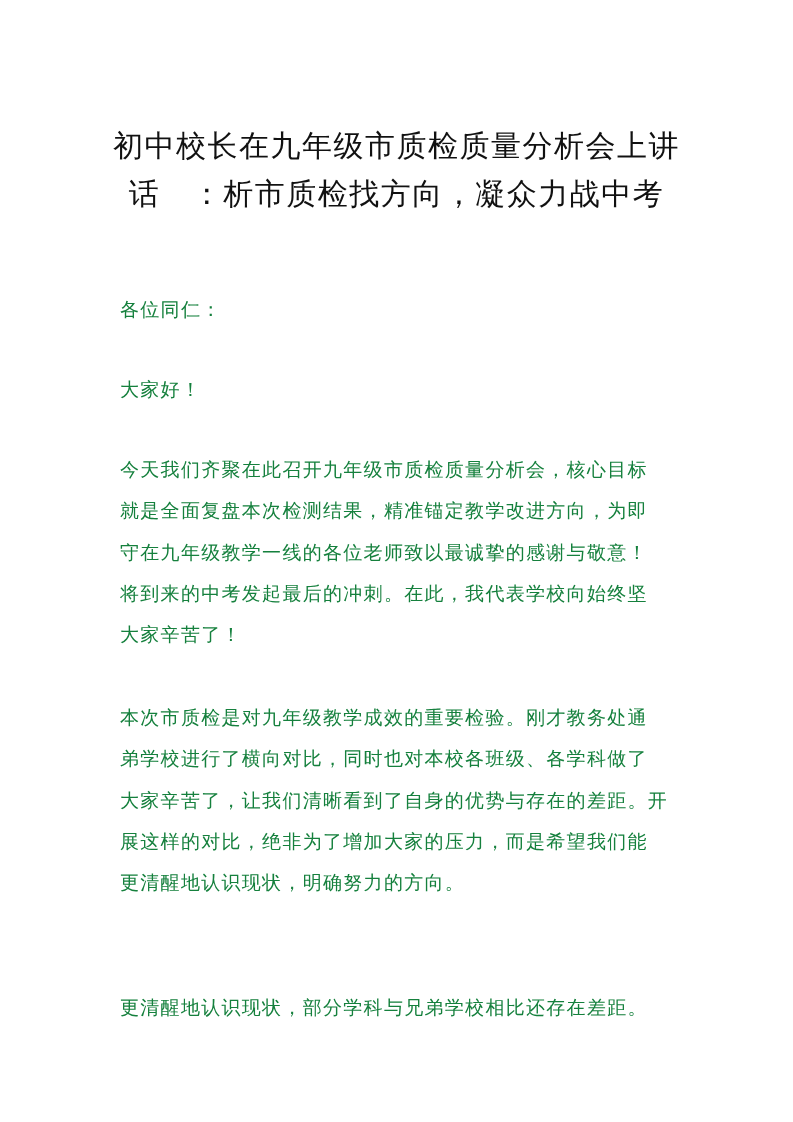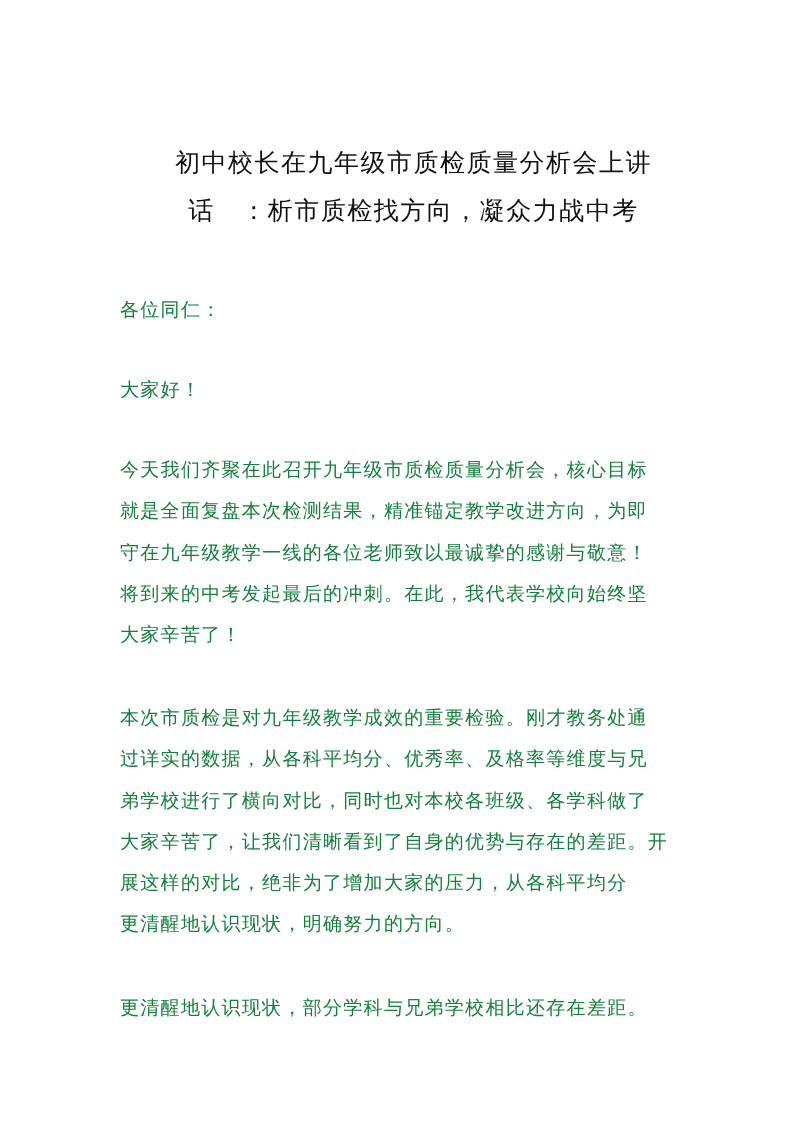--- a/index.html
+++ b/index.html
@@ -22,25 +22,25 @@
       height: 1122px;
       background: #ffffff;
     }
     .title {
       position: absolute;
       left: 110px;
       top: 122px;
       width: 573px;
       text-align: center;
       font-family: "DejaVu Serif", serif;
-      font-size: 25px;
+      font-size: 30px;
       line-height: 48px;
       letter-spacing: 1.5px;
       color: #111111;
-      margin: 17px;
+      margin: 0;
       font-weight: normal;
     }
     .title .line { display: block; white-space: nowrap; }
     .body {
       position: absolute;
       left: 120px;
       top: 0;
       width: 560px;
     }
     .para {
@@ -75,24 +75,23 @@
     <p class="para" style="top:449px;">
       <span class="ln">今天我们齐聚在此召开九年级市质检质量分析会，核心目标</span>
       <span class="ln">就是全面复盘本次检测结果，精准锚定教学改进方向，为即</span>
       <span class="ln">守在九年级教学一线的各位老师致以最诚挚的感谢与敬意！</span>
       <span class="ln">将到来的中考发起最后的冲刺。在此，我代表学校向始终坚</span>
       <span class="ln">大家辛苦了！</span>
     </p>
 
     <p class="para" style="top:697px;">
       <span class="ln">本次市质检是对九年级教学成效的重要检验。刚才教务处通</span>
-      <span class="ln">过详实的数据，从各科平均分、优秀率、及格率等维度与兄</span>
       <span class="ln">弟学校进行了横向对比，同时也对本校各班级、各学科做了</span>
       <span class="ln">大家辛苦了，让我们清晰看到了自身的优势与存在的差距。开</span>
-      <span class="ln">展这样的对比，绝非为了增加大家的压力，从各科平均分</span>
+      <span class="ln">展这样的对比，绝非为了增加大家的压力，而是希望我们能</span>
       <span class="ln">更清醒地认识现状，明确努力的方向。</span>
     </p>
 
     <p class="para" style="top:987px;">
       <span class="ln">更清醒地认识现状，部分学科与兄弟学校相比还存在差距。</span>
     </p>
 
   </div>
 </div>
 

